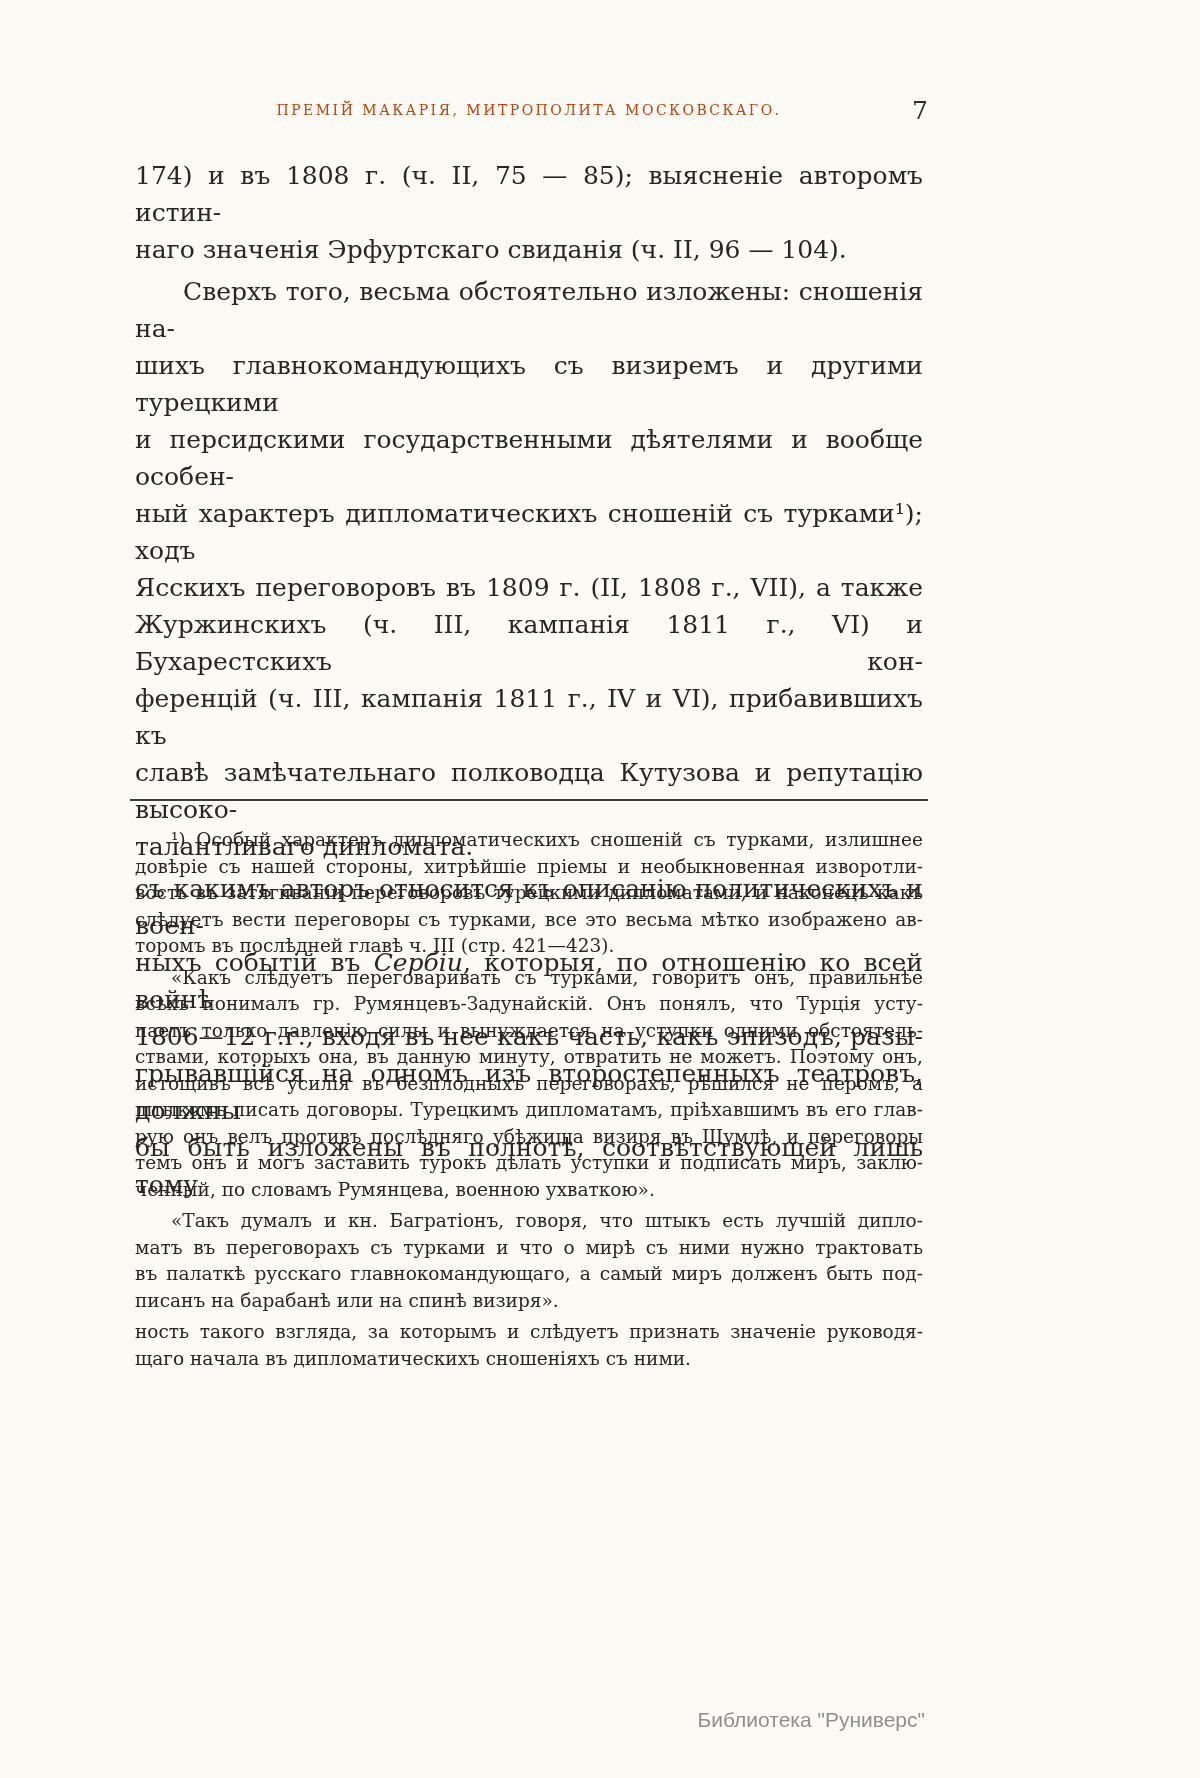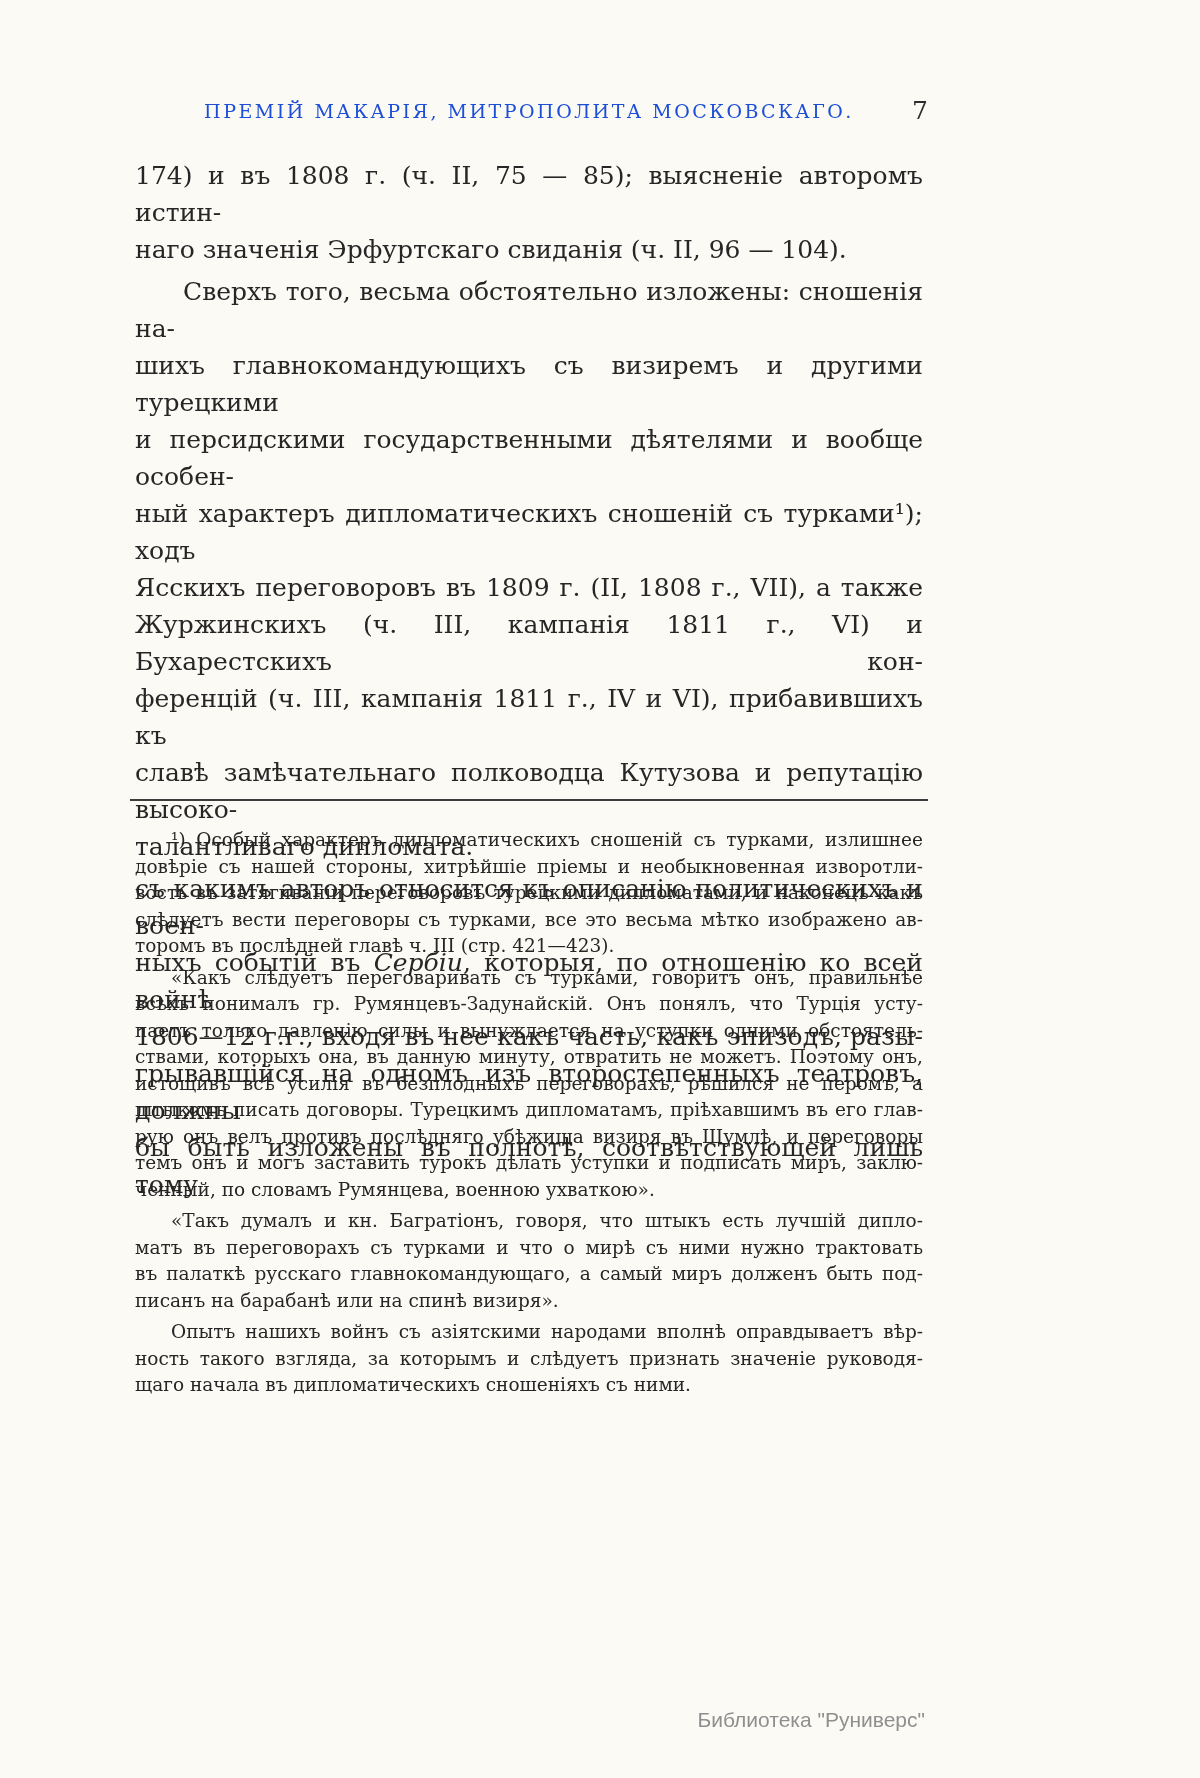--- a/index.html
+++ b/index.html
@@ -10,23 +10,23 @@
     margin:0 auto;
     background:#fbfaf5;
     font-family:"DejaVu Serif", "Liberation Serif", serif;
     color:#262626;
     overflow:hidden;
   }
   .content { position:absolute; left:130px; width:798px; }
 
   .running-head { top:100px; text-align:center; }
   .head-title {
-    font-size:19px;
+    font-size:14px;
     letter-spacing:2.5px;
-    color:#1d4ed8;
+    color:#c2410c;
   }
   .page-number {
     position:absolute; right:0; top:-4px;
     font-size:25px; color:#2c2c2c;
   }
 
   .body-text { top:152px; font-size:25px; line-height:37px; }
   .footnotes { top:822px; font-size:18.5px; line-height:26.5px; }
 
   .para { margin:5px; }
@@ -110,21 +110,20 @@
         <span class="line"><span>темъ онъ и могъ заставить турокъ дѣлать уступки и подписать миръ, заклю-</span></span>
         <span class="line last"><span>ченный, по словамъ Румянцева, военною ухваткою».</span></span>
       </p>
       <p class="para indent">
         <span class="line first"><span>«Такъ думалъ и кн. Багратіонъ, говоря, что штыкъ есть лучшій дипло-</span></span>
         <span class="line"><span>матъ въ переговорахъ съ турками и что о мирѣ съ ними нужно трактовать</span></span>
         <span class="line"><span>въ палаткѣ русскаго главнокомандующаго, а самый миръ долженъ быть под-</span></span>
         <span class="line last"><span>писанъ на барабанѣ или на спинѣ визиря».</span></span>
       </p>
       <p class="para indent">
-        <span class="line first"><span>Опытъ нашихъ войнъ съ азіятскими народами вполнѣ оправдываетъ вѣр-</span></span>
         <span class="line"><span>ность такого взгляда, за которымъ и слѣдуетъ признать значеніе руководя-</span></span>
         <span class="line last"><span>щаго начала въ дипломатическихъ сношеніяхъ съ ними.</span></span>
       </p>
     </section>
 
   <div class="watermark">Библиотека "Руниверс"</div>
 
 </div>
 
 </body></html>

